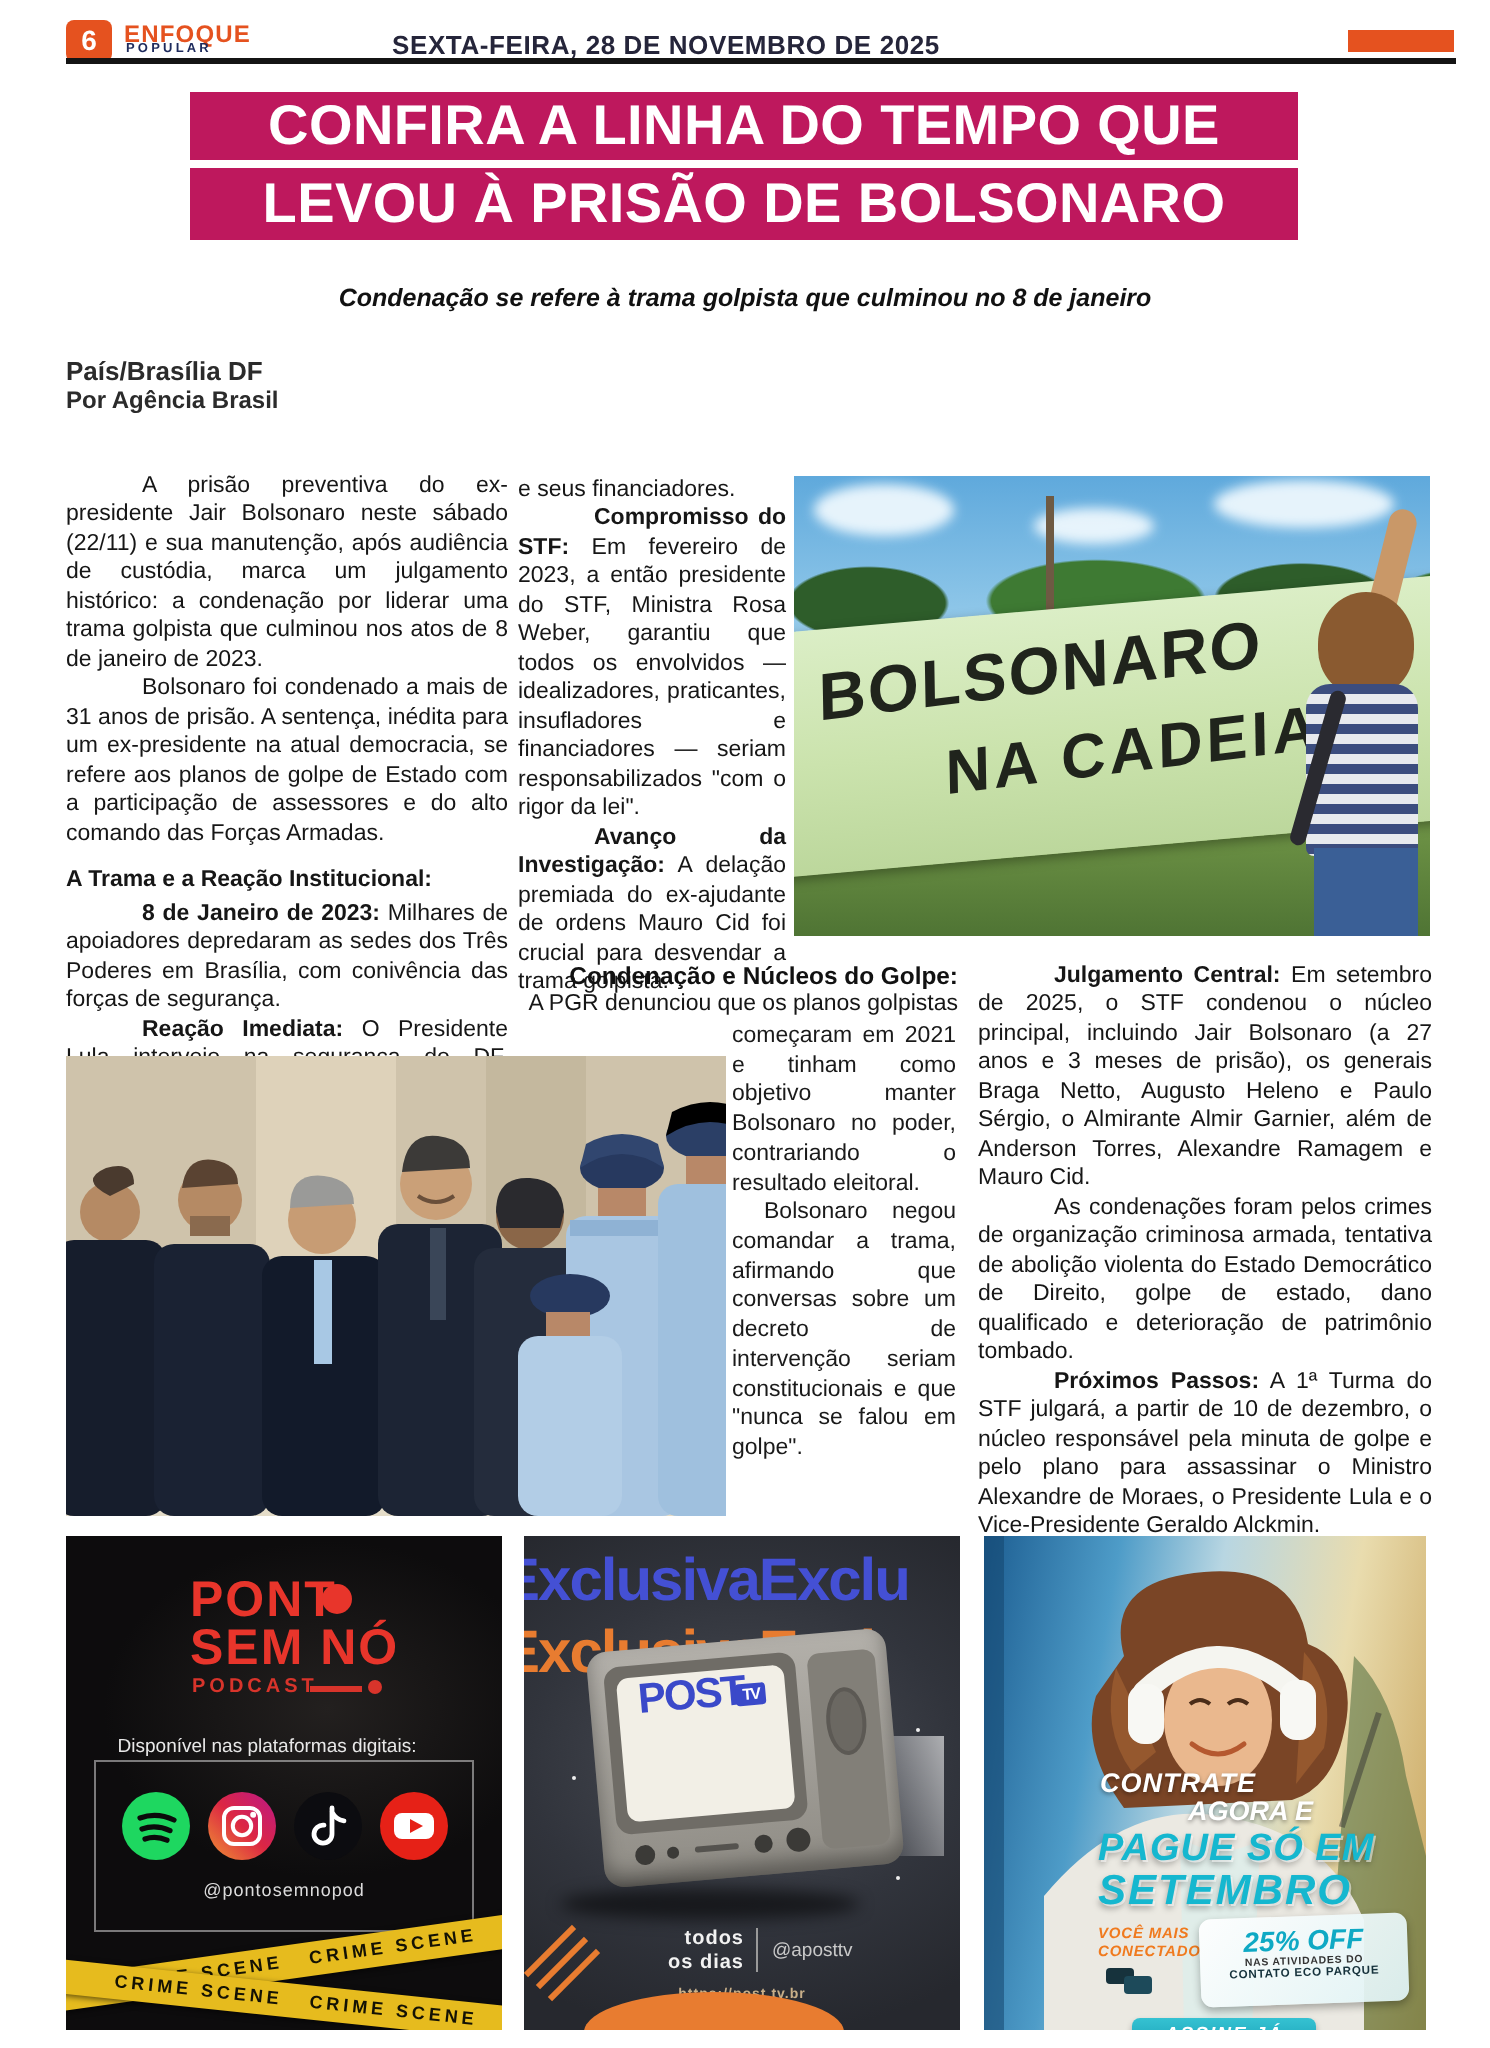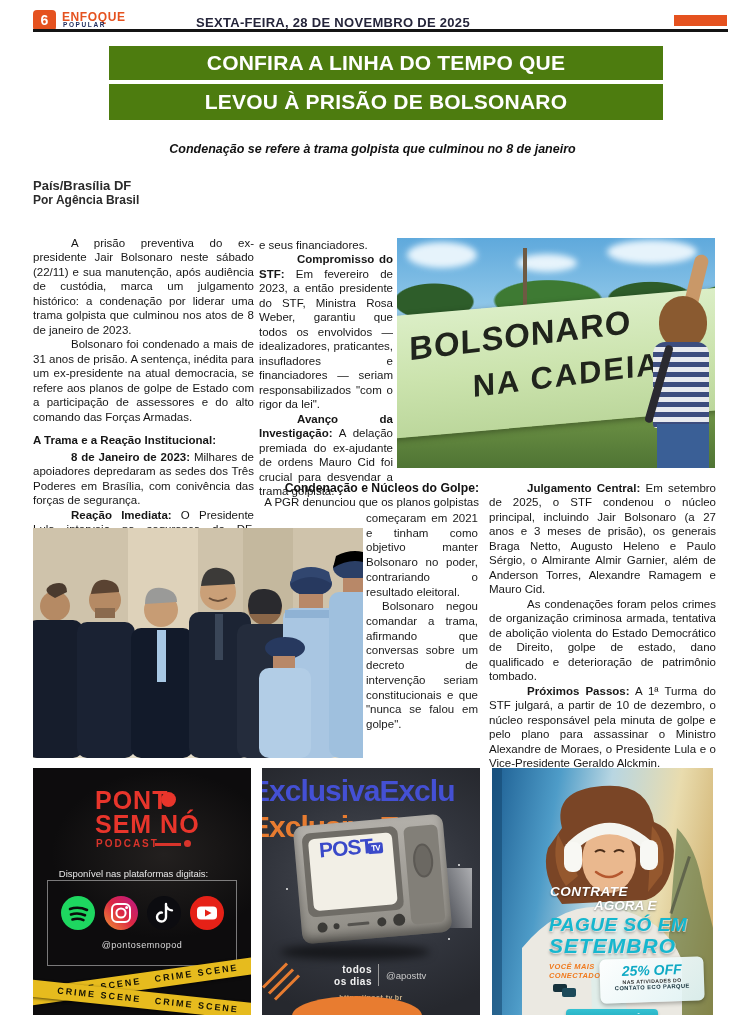--- a/index.html
+++ b/index.html
@@ -11,22 +11,22 @@
   
   .pagenum{ left:33px; top:10px; width:23px; height:21px; background:#e5521f; border-radius:4px;
             color:#fff; font-weight:bold; font-size:14px; text-align:center; line-height:21px; }
   .logo1{ left:62px; top:10px; color:#e5521f; font-weight:bold; font-size:12px; letter-spacing:.6px; }
   .logo2{ left:63px; top:21px; color:#1d2a5c; font-weight:bold; font-size:6.5px; letter-spacing:1.6px; }
   .hdate{ left:152px; top:15px; font-size:13px; font-weight:bold; color:#25253a; letter-spacing:.3px;margin-left:44px; }
   .hbar-orange{ left:674px; top:15px; width:53px; height:11px; background:#e5521f; }
   .hrule{ left:33px; top:29px; width:695px; height:2.5px; background:#141414; }
 
   
-  .hl{ left:109px; width:554px; background:#4d7c0f; color:#fff; font-weight:bold;
-       font-size:21px; text-align:center; letter-spacing:.2px; }
+  .hl{ left:95px; width:554px; background:#be185d; color:#fff; font-weight:bold;
+       font-size:28px; text-align:center; letter-spacing:.2px; }
   .hl1{ top:46px; height:34px; line-height:34px; }
   .hl2{ top:84px; height:36px; line-height:36px; }
   .subhead{ left:0; top:142px; width:745px; text-align:center; font-style:italic; font-weight:bold; font-size:12.5px; color:#111; }
   .byline1{ left:33px; top:178px; font-weight:bold; font-size:13px; color:#2b2b2b; }
   .byline2{ left:33px; top:193px; font-weight:bold; font-size:12px; color:#2b2b2b; }
 
   
   .col p{ font-size:11.5px; line-height:1.26; text-align:justify; color:#161616; }
   .col p.ind{ text-indent:38px; }
   .col p b{ font-weight:bold; }

